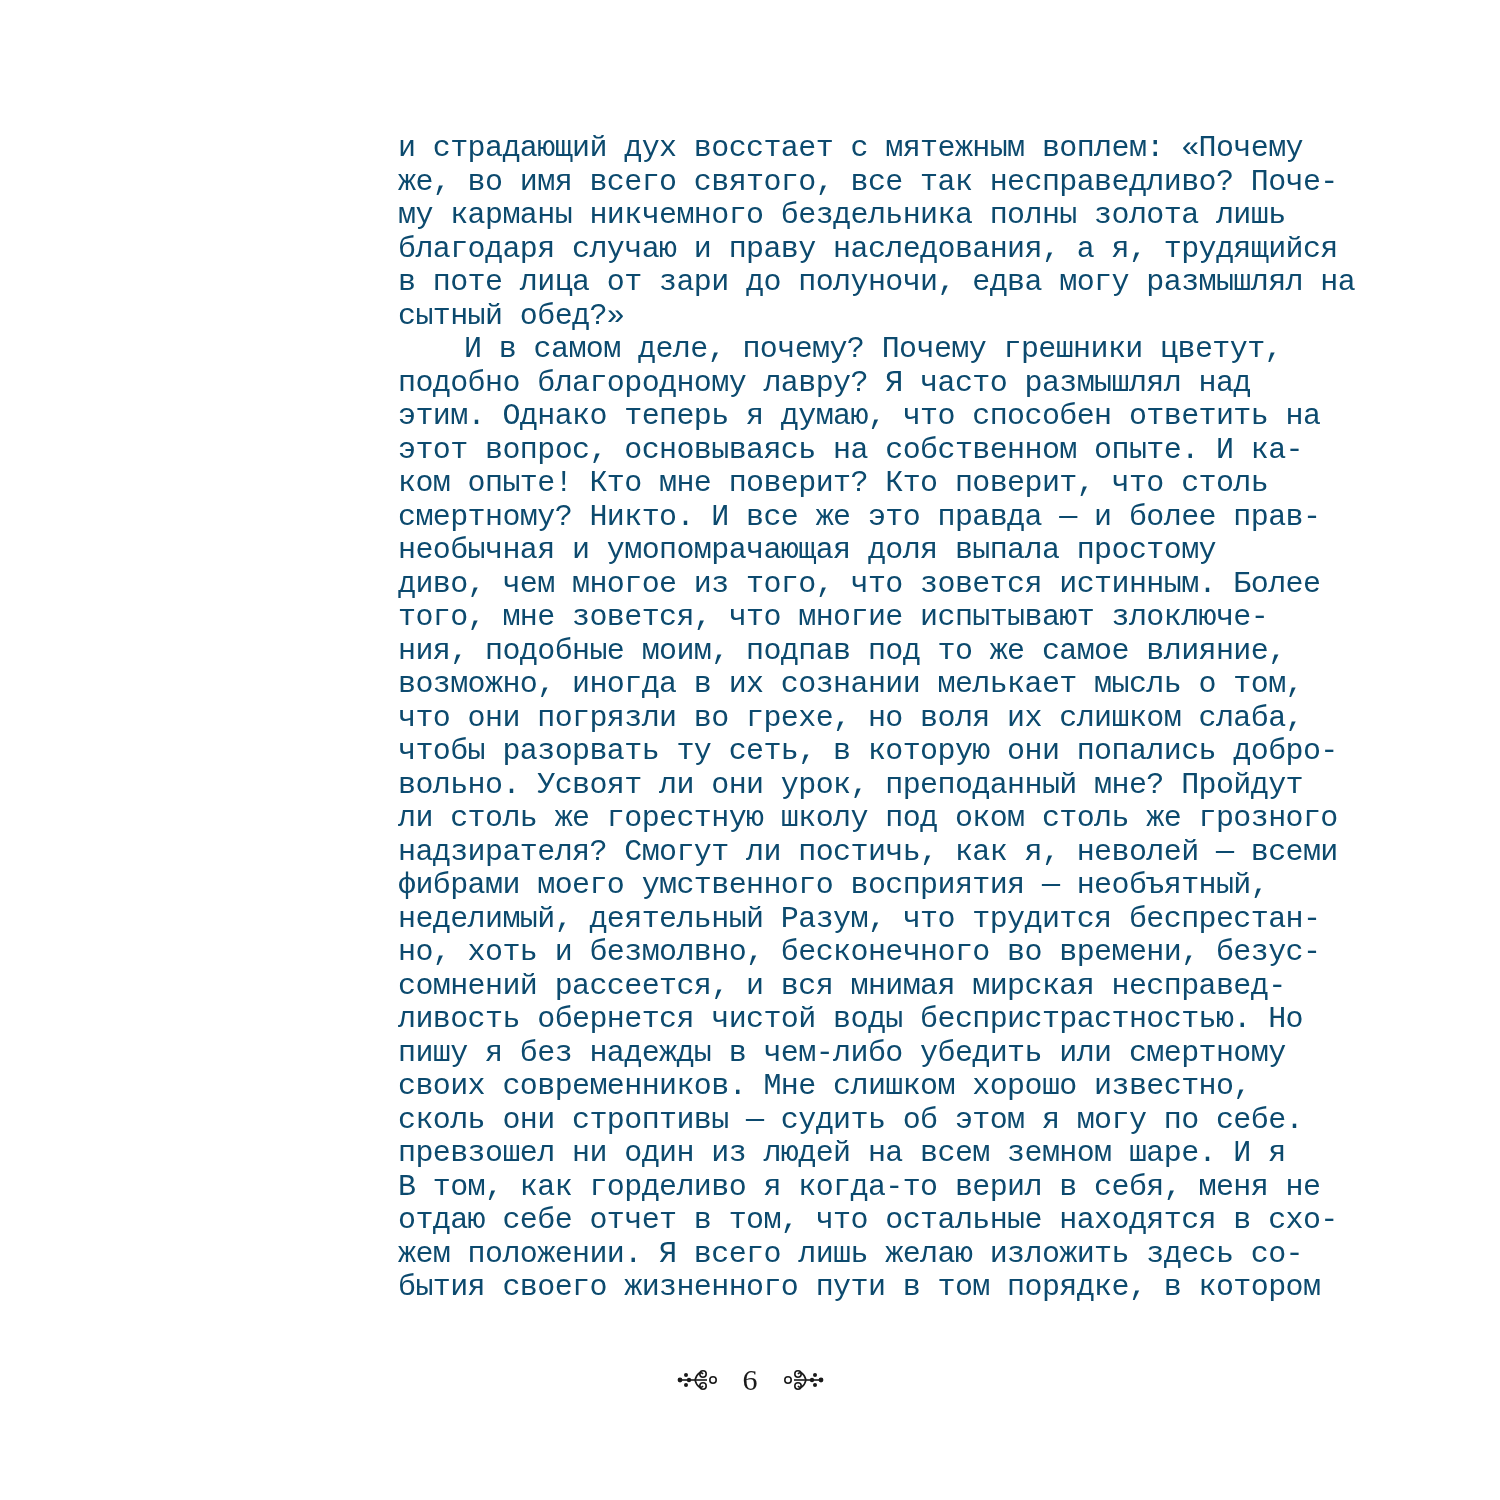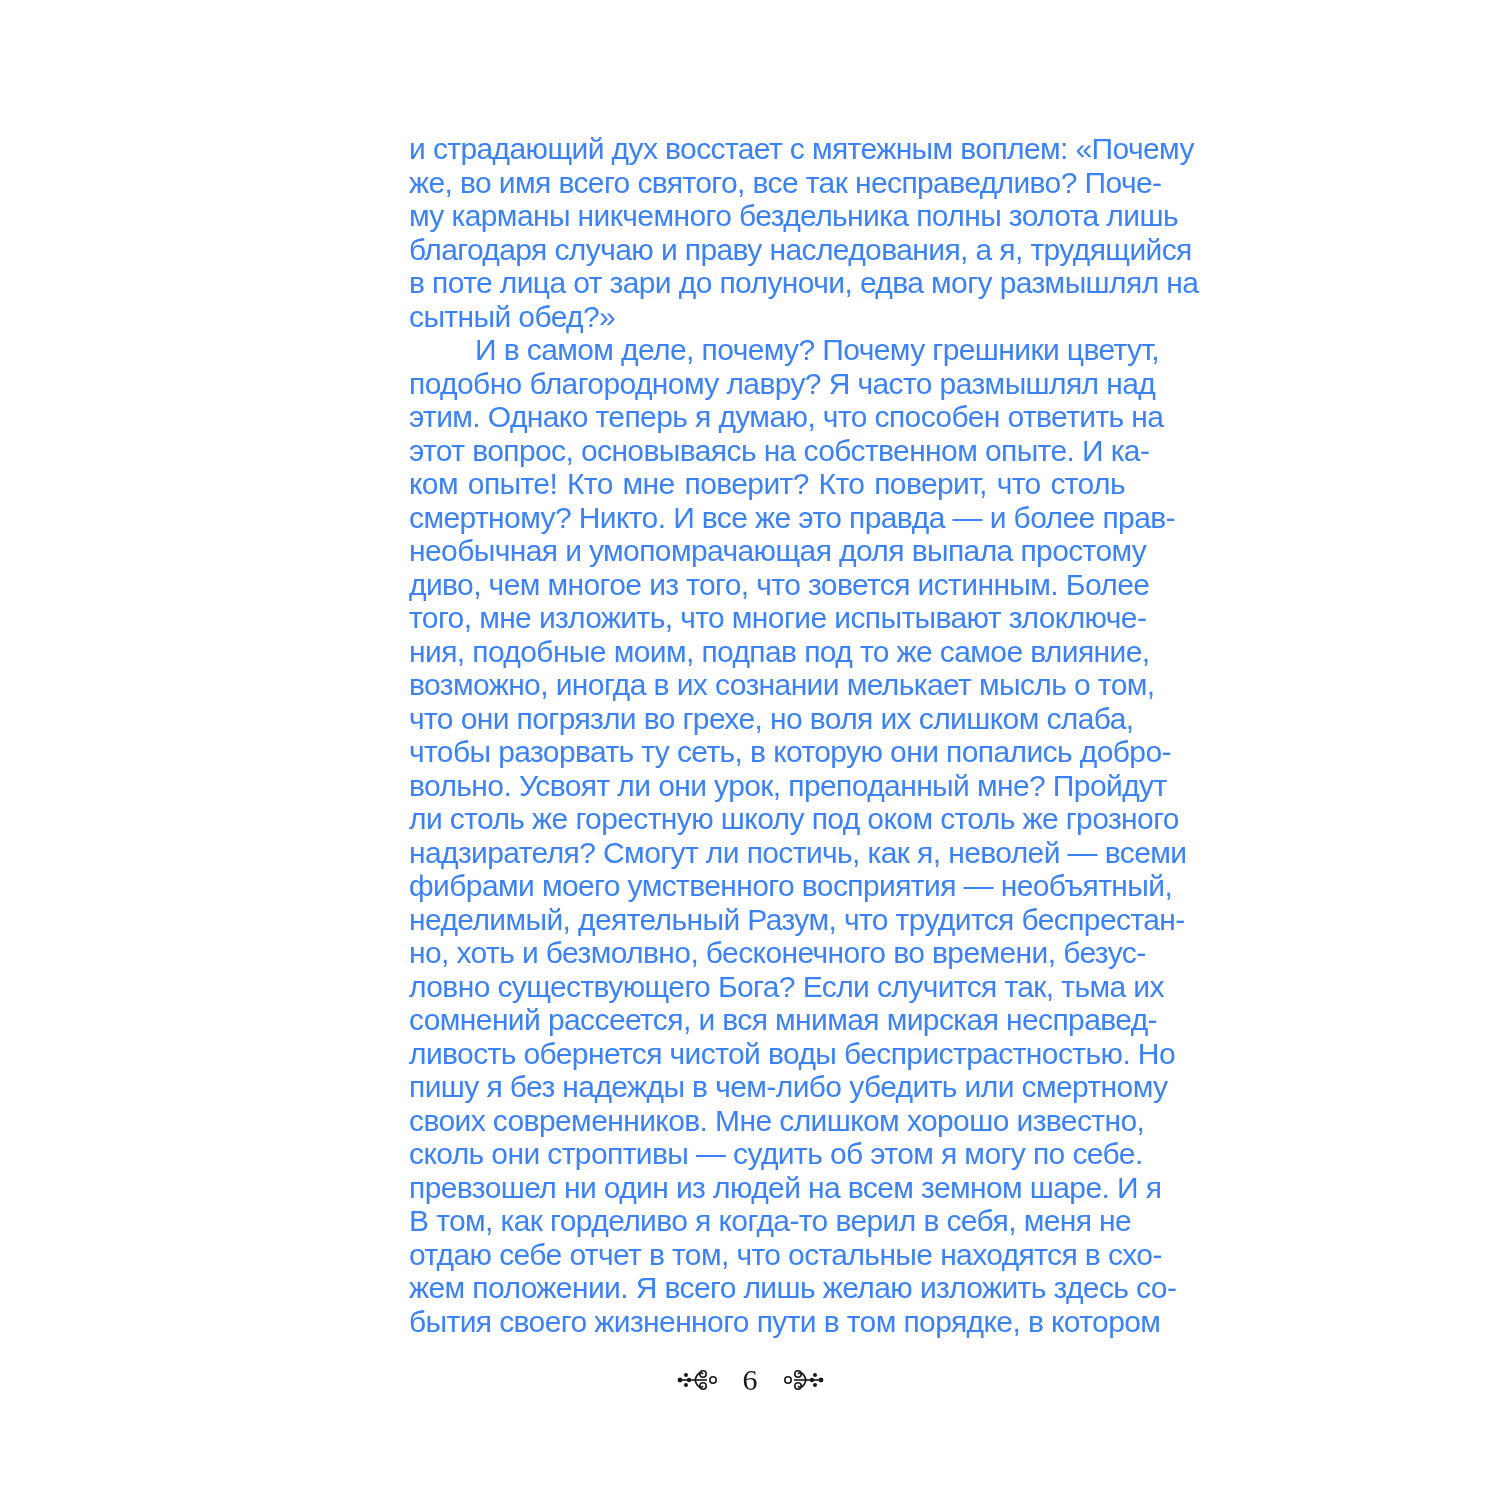--- a/index.html
+++ b/index.html
@@ -19,26 +19,25 @@
       top: 0;
       width: 1500px;
       height: 1500px;
       background: #ffffff;
     }
     .text-block {
       position: absolute;
       left: 398px;
       top: 132px;
       width: 716px;
-      font-family: Liberation Sans, sans-serif;
+      font-family: Liberation Mono, monospace;
       font-size: 30px;
       line-height: 33.5px;
-      color: #3b82f6;
+      color: #0c4a6e;
       letter-spacing: -0.6px;
-      margin-left: 11px;
     }
     .line {
       display: block;
       white-space: nowrap;
       text-align: justify;
       text-align-last: justify;
       height: 33.5px;
       overflow: visible;
     }
     .line.last {
@@ -81,32 +80,31 @@
     <span class="line last">сытный обед?»</span>
 
     <span class="line indent">И в самом деле, почему? Почему грешники цветут,</span>
     <span class="line">подобно благородному лавру? Я часто размышлял над</span>
     <span class="line">этим. Однако теперь я думаю, что способен ответить на</span>
     <span class="line">этот вопрос, основываясь на собственном опыте. И ка-</span>
     <span class="line">ком опыте! Кто мне поверит? Кто поверит, что столь</span>
     <span class="line">смертному? Никто. И все же это правда — и более прав-</span>
     <span class="line">необычная и умопомрачающая доля выпала простому</span>
     <span class="line">диво, чем многое из того, что зовется истинным. Более</span>
-    <span class="line">того, мне изложить, что многие испытывают злоключе-</span>
+    <span class="line">того, мне зовется, что многие испытывают злоключе-</span>
     <span class="line">ния, подобные моим, подпав под то же самое влияние,</span>
     <span class="line">возможно, иногда в их сознании мелькает мысль о том,</span>
     <span class="line">что они погрязли во грехе, но воля их слишком слаба,</span>
     <span class="line">чтобы разорвать ту сеть, в которую они попались добро-</span>
     <span class="line">вольно. Усвоят ли они урок, преподанный мне? Пройдут</span>
     <span class="line">ли столь же горестную школу под оком столь же грозного</span>
     <span class="line">надзирателя? Смогут ли постичь, как я, неволей — всеми</span>
     <span class="line">фибрами моего умственного восприятия — необъятный,</span>
     <span class="line">неделимый, деятельный Разум, что трудится беспрестан-</span>
     <span class="line">но, хоть и безмолвно, бесконечного во времени, безус-</span>
-    <span class="line">ловно существующего Бога? Если случится так, тьма их</span>
     <span class="line">сомнений рассеется, и вся мнимая мирская несправед-</span>
     <span class="line">ливость обернется чистой воды беспристрастностью. Но</span>
     <span class="line">пишу я без надежды в чем-либо убедить или смертному</span>
     <span class="line">своих современников. Мне слишком хорошо известно,</span>
     <span class="line">сколь они строптивы — судить об этом я могу по себе.</span>
     <span class="line">превзошел ни один из людей на всем земном шаре. И я</span>
     <span class="line">В том, как горделиво я когда-то верил в себя, меня не</span>
     <span class="line">отдаю себе отчет в том, что остальные находятся в схо-</span>
     <span class="line">жем положении. Я всего лишь желаю изложить здесь со-</span>
     <span class="line">бытия своего жизненного пути в том порядке, в котором</span>

